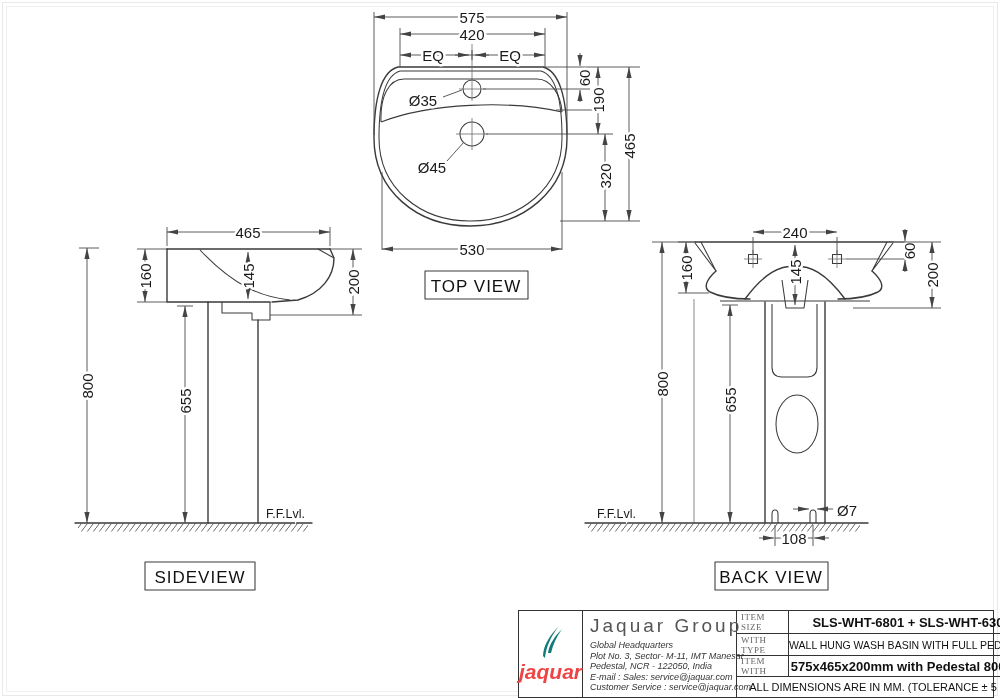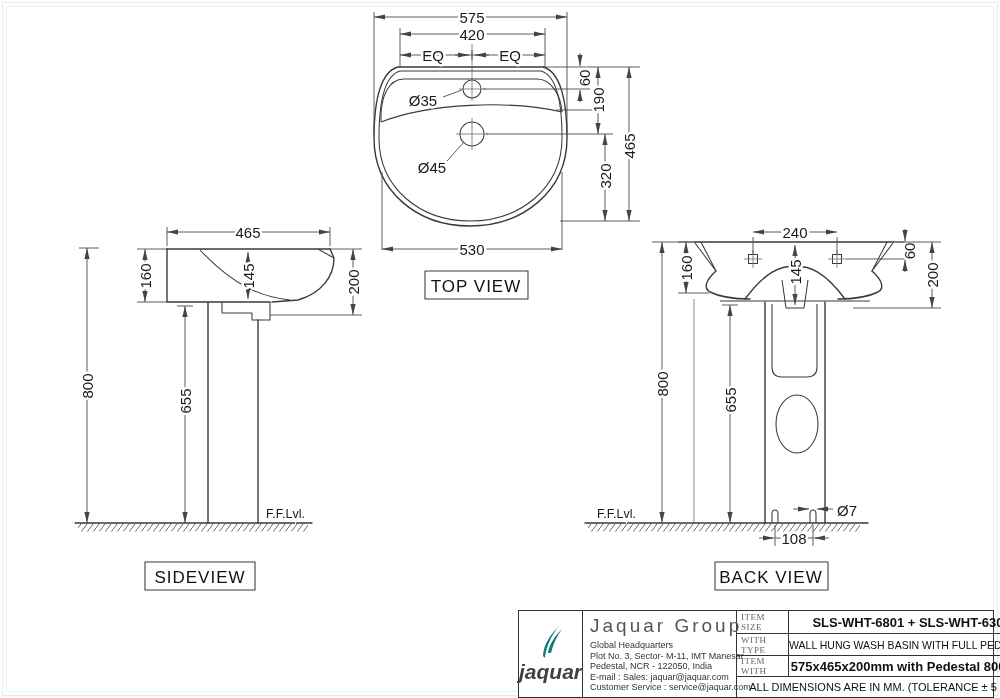--- a/index.html
+++ b/index.html
@@ -20,25 +20,25 @@
   .ffl{font-family:"Liberation Sans",sans-serif;font-size:12.5px;fill:#1a1a1a;
        paint-order:stroke;stroke:#fff;stroke-width:4px;}
   .vlbl{font-family:"Liberation Sans",sans-serif;font-size:17px;fill:#111;
         text-anchor:middle;dominant-baseline:central;letter-spacing:1px;}
 
   
   .tblock{position:absolute;left:518px;top:610px;width:474px;height:86px;
           border:1px solid #333;display:flex;background:#fff;}
   .tb-logo{width:86px;border-right:1px solid #333;display:flex;flex-direction:column;
            align-items:center;justify-content:center;}
-  .tb-logo .mark{font:italic bold 21px "Liberation Sans",sans-serif;color:#404040;
+  .tb-logo .mark{font:italic bold 21px "Liberation Sans",sans-serif;color:#ef4444;
                  letter-spacing:0;margin-top:1px;}
   .tb-addr{width:154px;border-right:1px solid #333;padding:3px 0 0 7px;box-sizing:border-box;}
   .tb-co{font-size:19px;color:#555;letter-spacing:3px;margin:1px 0 3px 0;white-space:nowrap;}
-  .tb-addr .al{font-size:9px;color:#333;line-height:10.5px;white-space:nowrap;}
+  .tb-addr .al{font-size:9px;color:#333;line-height:10.5px;white-space:nowrap;font-style:italic;}
   .tb-items{flex:1;display:grid;grid-template-columns:52px 1fr;
             grid-template-rows:23px 22px 21px 1fr;}
   .tb-items .lab{border-bottom:1px solid #333;border-right:1px solid #333;
                  font-family:"Liberation Serif",serif;font-size:9px;letter-spacing:0.5px;
                  color:#666;display:flex;align-items:center;padding-left:4px;}
   .tb-items .val{border-bottom:1px solid #333;display:flex;align-items:center;
                  justify-content:center;color:#111;white-space:nowrap;}
   .v0{font-weight:bold;font-size:13px;}
   .v1{font-size:10.5px;}
   .v2{font-weight:bold;font-size:13px;}
@@ -266,21 +266,21 @@
         <path d="M9,33 C10,22 15,11 23,1 C15,9 7,20 7,31 Z" fill="#127a78"></path>
         <path d="M15,28 C17,19 21,11 26,4 C20,10 13,19 12,28 Z" fill="#127a78"></path>
       </svg>
       <div class="mark">jaquar</div>
     </div>
     <div class="tb-addr">
       <div class="tb-co">Jaquar Group</div>
       <div class="al">Global Headquarters</div>
       <div class="al">Plot No. 3, Sector- M-11, IMT Manesar</div>
       <div class="al">Pedestal, NCR - 122050, India</div>
-      <div class="al">E-mail : Sales: jaquar@jaquar.com</div>
+      <div class="al">E-mail : Sales: service@jaquar.com</div>
       <div class="al">Customer Service : service@jaquar.com</div>
     </div>
     <div class="tb-items">
       <div class="lab">ITEM SIZE</div>
       <div class="val v0">SLS-WHT-6801 + SLS-WHT-6301</div>
       <div class="lab">WITH TYPE</div>
       <div class="val v1">WALL HUNG WASH BASIN WITH FULL PEDESTAL</div>
       <div class="lab">ITEM WITH</div>
       <div class="val v2">575x465x200mm with Pedestal 800 mm</div>
       <div class="tb-foot">ALL DIMENSIONS ARE IN MM. (TOLERANCE ± 5 MM)</div>

